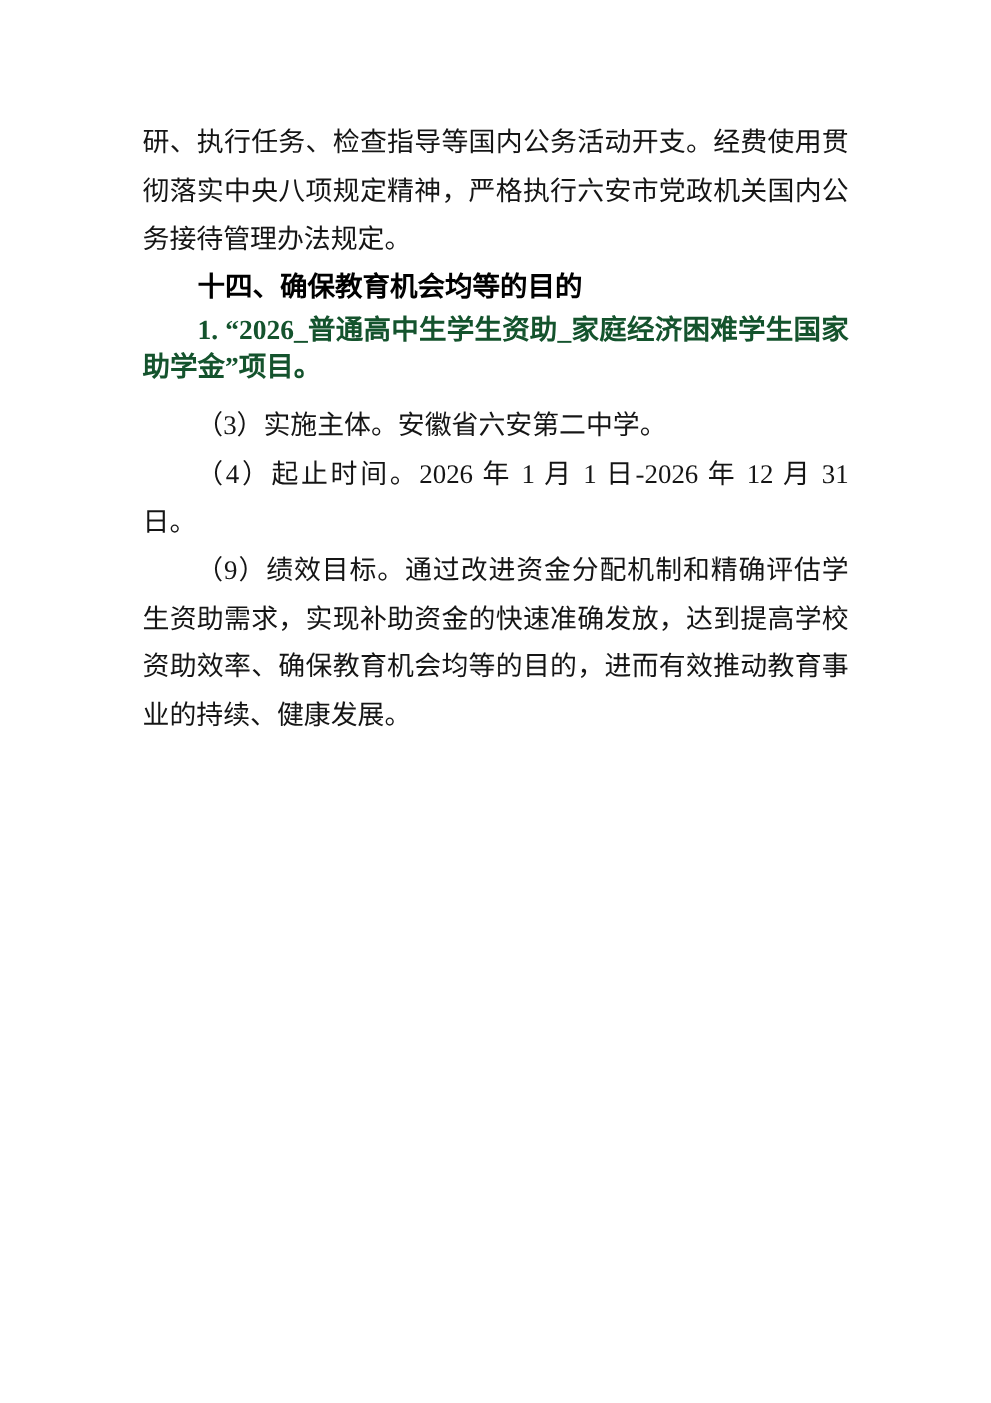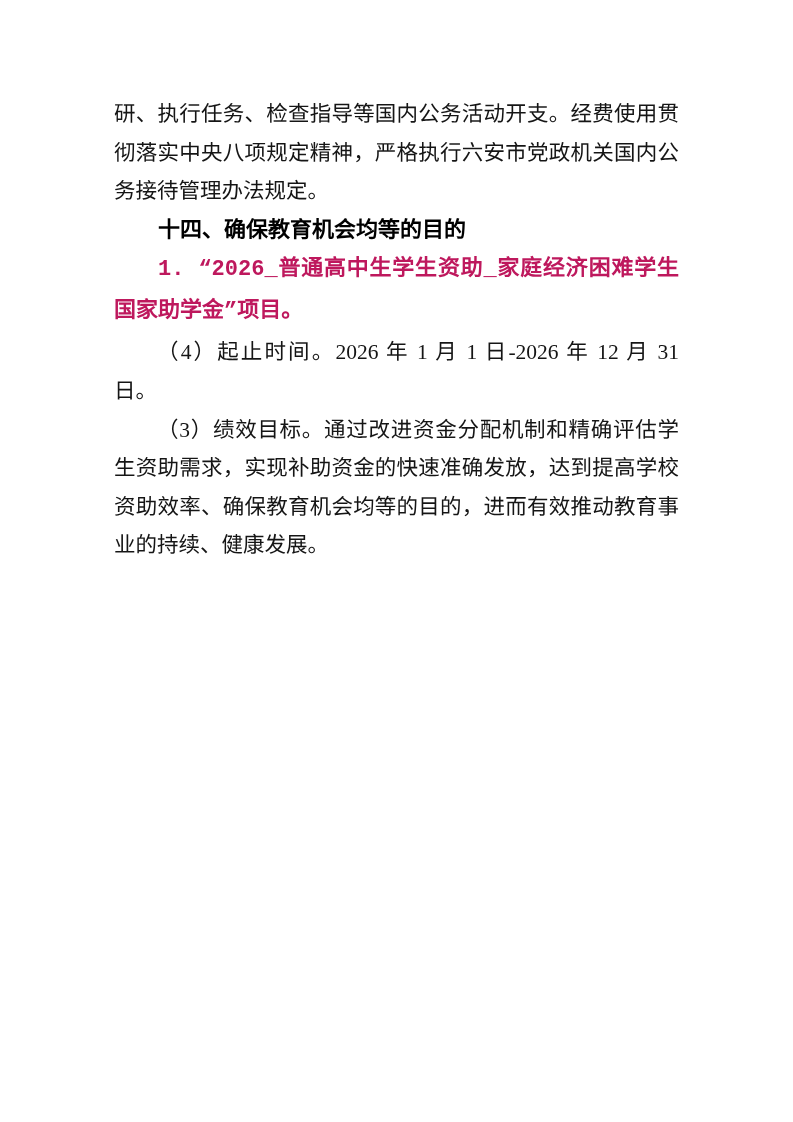--- a/index.html
+++ b/index.html
@@ -39,25 +39,25 @@
   }
   .p-heading {
     font-family: "Liberation Sans", "DejaVu Sans", sans-serif;
     font-weight: bold;
     font-size: 22px;
     line-height: 38.6px;
     color: #000000;
     text-indent: 2em;
   }
   .p-subheading {
-    font-family: Liberation Mono, monospace;
+    font-family: Liberation Serif, serif;
     font-weight: bold;
     font-size: 22px;
-    line-height: 42px;
-    color: #be185d;
+    line-height: 30px;
+    color: #14532d;
     text-align: justify;
     text-justify: inter-ideograph;
     text-indent: 2em;
   }
   .gap-before {
     margin-top: 12px !important;
   }
   .page-footer {
     position: absolute;
     top: 1014px;
@@ -70,18 +70,19 @@
   }
 </style>
 </head>
 <body>
 
 <div class="page">
   <div class="content">
     <p class="p-body p-first">研、执行任务、检查指导等国内公务活动开支。经费使用贯彻落实中央八项规定精神，严格执行六安市党政机关国内公务接待管理办法规定。</p>
     <p class="p-heading">十四、确保教育机会均等的目的</p>
     <p class="p-subheading">1. “2026_普通高中生学生资助_家庭经济困难学生国家助学金”项目。</p>
+    <p class="p-body gap-before">（3）实施主体。安徽省六安第二中学。</p>
     <p class="p-body">（4）起止时间。2026 年 1 月 1 日-2026 年 12 月 31 日。</p>
-    <p class="p-body">（3）绩效目标。通过改进资金分配机制和精确评估学生资助需求，实现补助资金的快速准确发放，达到提高学校资助效率、确保教育机会均等的目的，进而有效推动教育事业的持续、健康发展。</p>
+    <p class="p-body">（9）绩效目标。通过改进资金分配机制和精确评估学生资助需求，实现补助资金的快速准确发放，达到提高学校资助效率、确保教育机会均等的目的，进而有效推动教育事业的持续、健康发展。</p>
   </div>
 
   <div class="page-footer">- 13 -</div>
 </div>
 
 </body></html>

